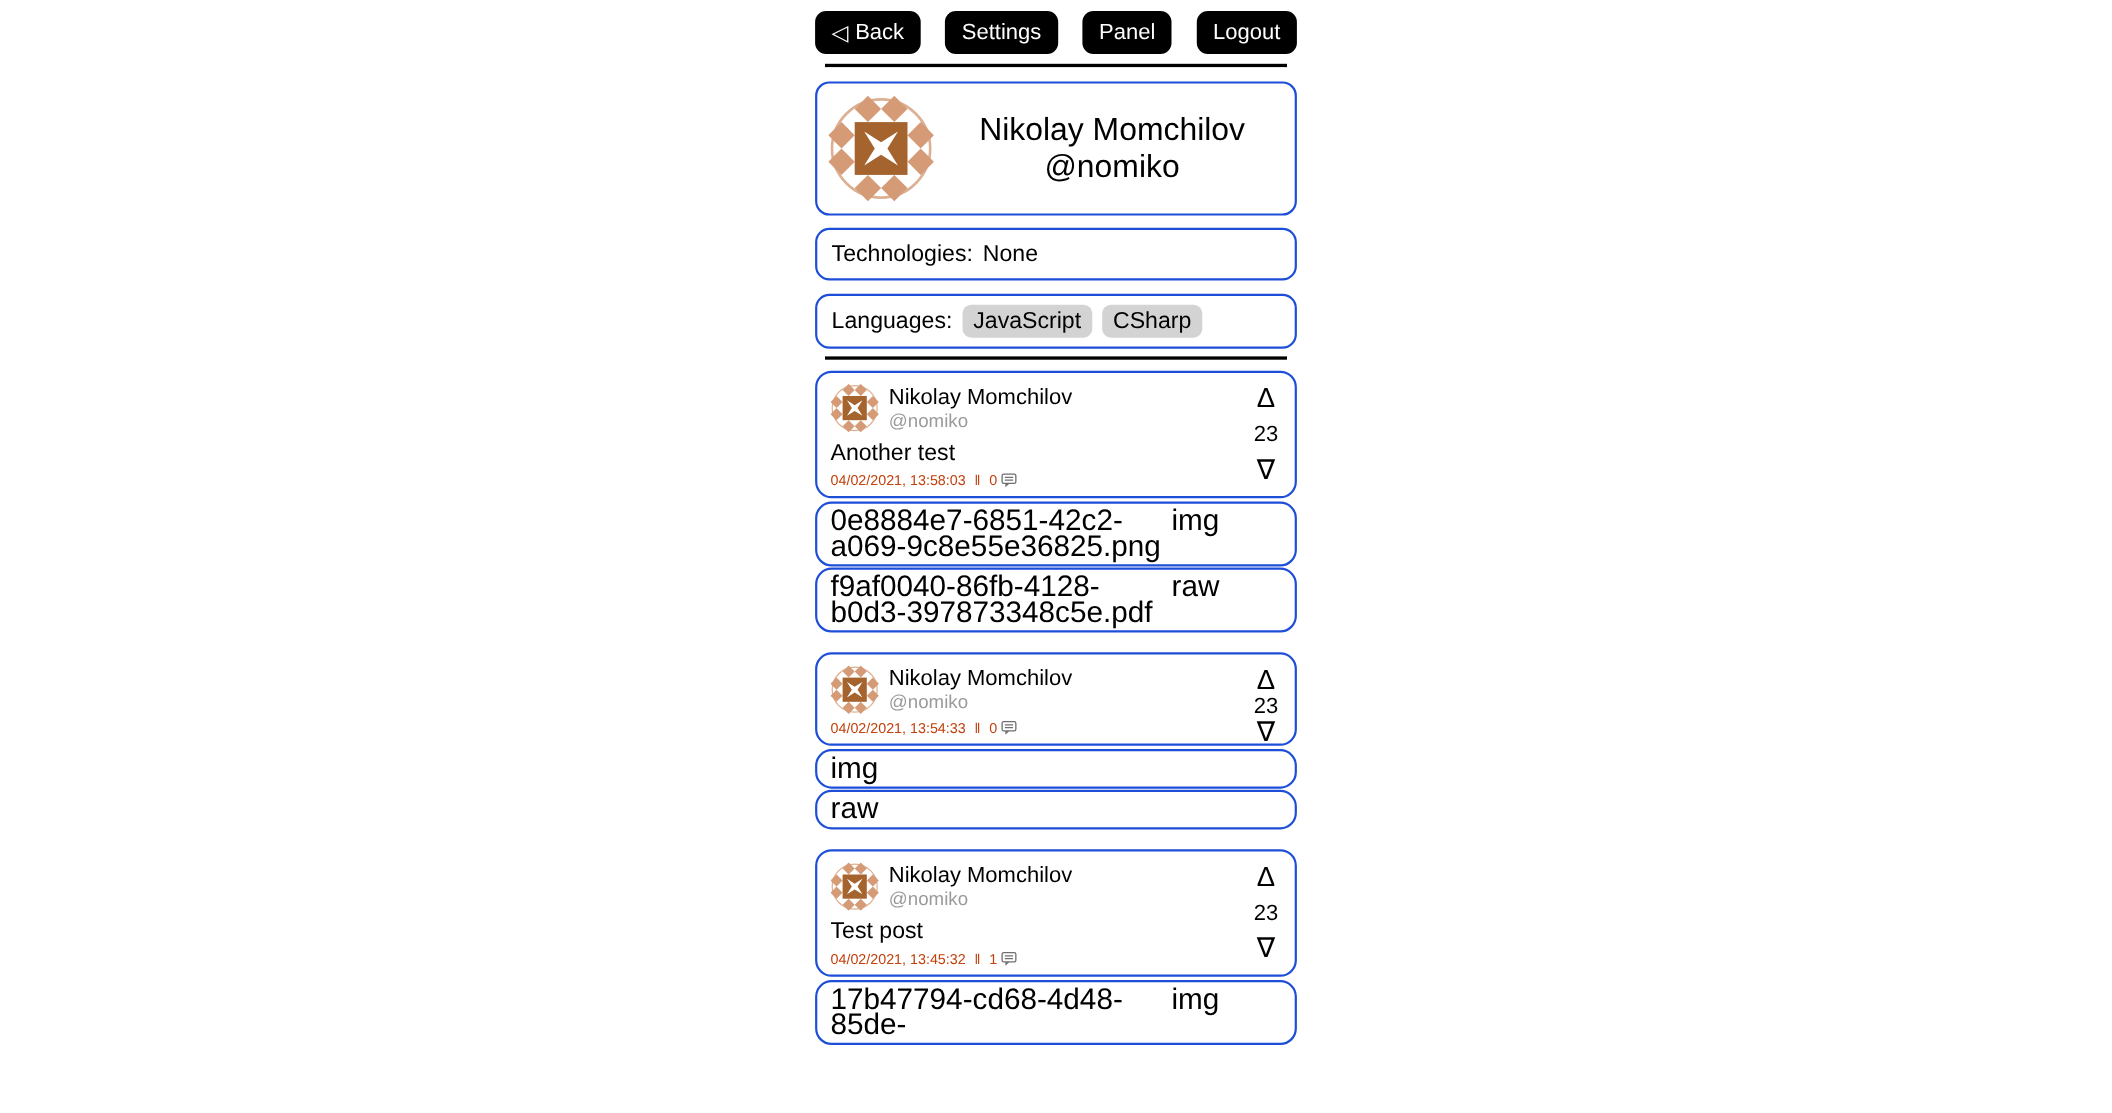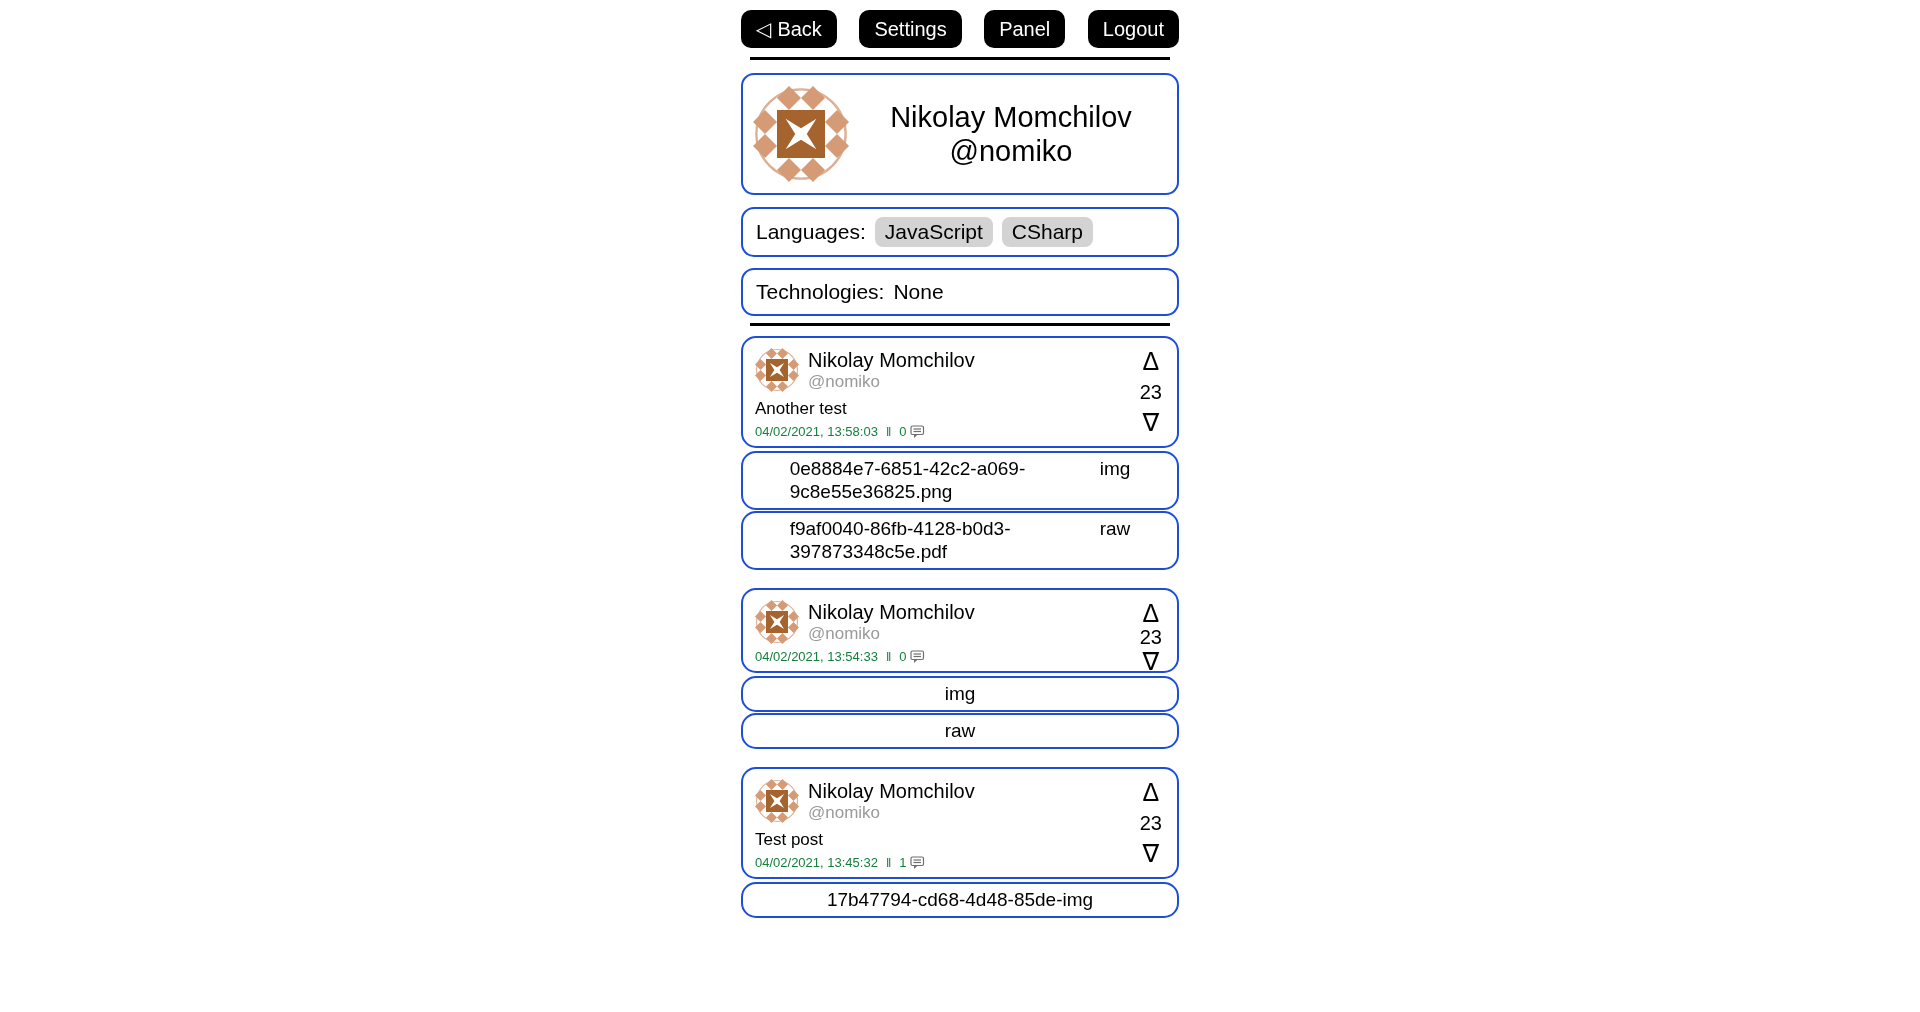--- a/index.html
+++ b/index.html
@@ -46,37 +46,37 @@
   
   .posts > .post { margin-top: 18px; }
   .posts > .post:first-child { margin-top: 10px; }
   .post-card {
     position: relative; border-radius: 15px; padding: 10px 64px 7px 12px; cursor: pointer;
   }
   .author-row { display: flex; gap: 9px; align-items: center; }
   .avatar-sm { width: 44px; height: 44px; flex: 0 0 auto; }
   .author-name { font-size: 20px; line-height: 23px; }
   .author-handle { font-size: 17px; line-height: 20px; color: #9a9a9a; }
-  .post-title { font-size: 17px; margin-top: 7px; }
+  .post-title { font-size: 21px; margin-top: 7px; }
   .post-meta {
-    margin-top: 5px; font-size: 13px; color: #15803d;
+    margin-top: 5px; font-size: 13px; color: #c2410c;
     display: flex; align-items: center; gap: 8px;
   }
   .meta-comments { display: inline-flex; align-items: center; gap: 3px; }
   .vote-col {
     position: absolute; top: 11px; bottom: 11px; right: 15px;
     display: flex; flex-direction: column; justify-content: space-between; align-items: center;
   }
   .vote-arrow { font-size: 25px; line-height: 1; cursor: pointer; background: none; border: none; color: #000; font-family: inherit; padding: 0; }
   .vote-count { font-size: 20px; }
 
   .attachment {
     border-radius: 15px; margin-top: 3px; padding: 4px 12px 5px 12px;
-    display: flex; justify-content: center; align-items: flex-start;
-    font-size: 19px; line-height: 23px; cursor: pointer;
+    display: flex; justify-content: flex-start; align-items: flex-start;
+    font-size: 27px; line-height: 23px; cursor: pointer;
   }
   .attachment + .attachment { margin-top: 1px; }
   .filename { max-width: 310px; overflow-wrap: break-word; }
   .hidden-defs { position: absolute; width: 0; height: 0; }
 </style>
 </head>
 <body>
 
 <svg class="hidden-defs" aria-hidden="true">
   <defs>
@@ -127,29 +127,29 @@
   <section class="card profile-card">
     <svg class="avatar-lg" viewBox="0 0 100 100">
         <use href="#identicon"></use>
       </svg>
     <div class="profile-names">
       <div>Nikolay Momchilov</div>
       <div>@nomiko</div>
     </div>
   </section>
 
+  <section class="card info-card tech">
+    <span>Technologies:</span>
+    <span>None</span>
+  </section>
+
   <section class="card info-card">
     <span>Languages:</span>
     <span class="pill">JavaScript</span>
     <span class="pill">CSharp</span>
-  </section>
-
-  <section class="card info-card tech">
-    <span>Technologies:</span>
-    <span>None</span>
   </section>
 
   <hr class="rule posts-rule">
 
   <div class="posts">
 
     <article class="post">
       <div class="card post-card">
         <div class="author-row">
           <svg class="avatar-sm" viewBox="0 0 100 100">

